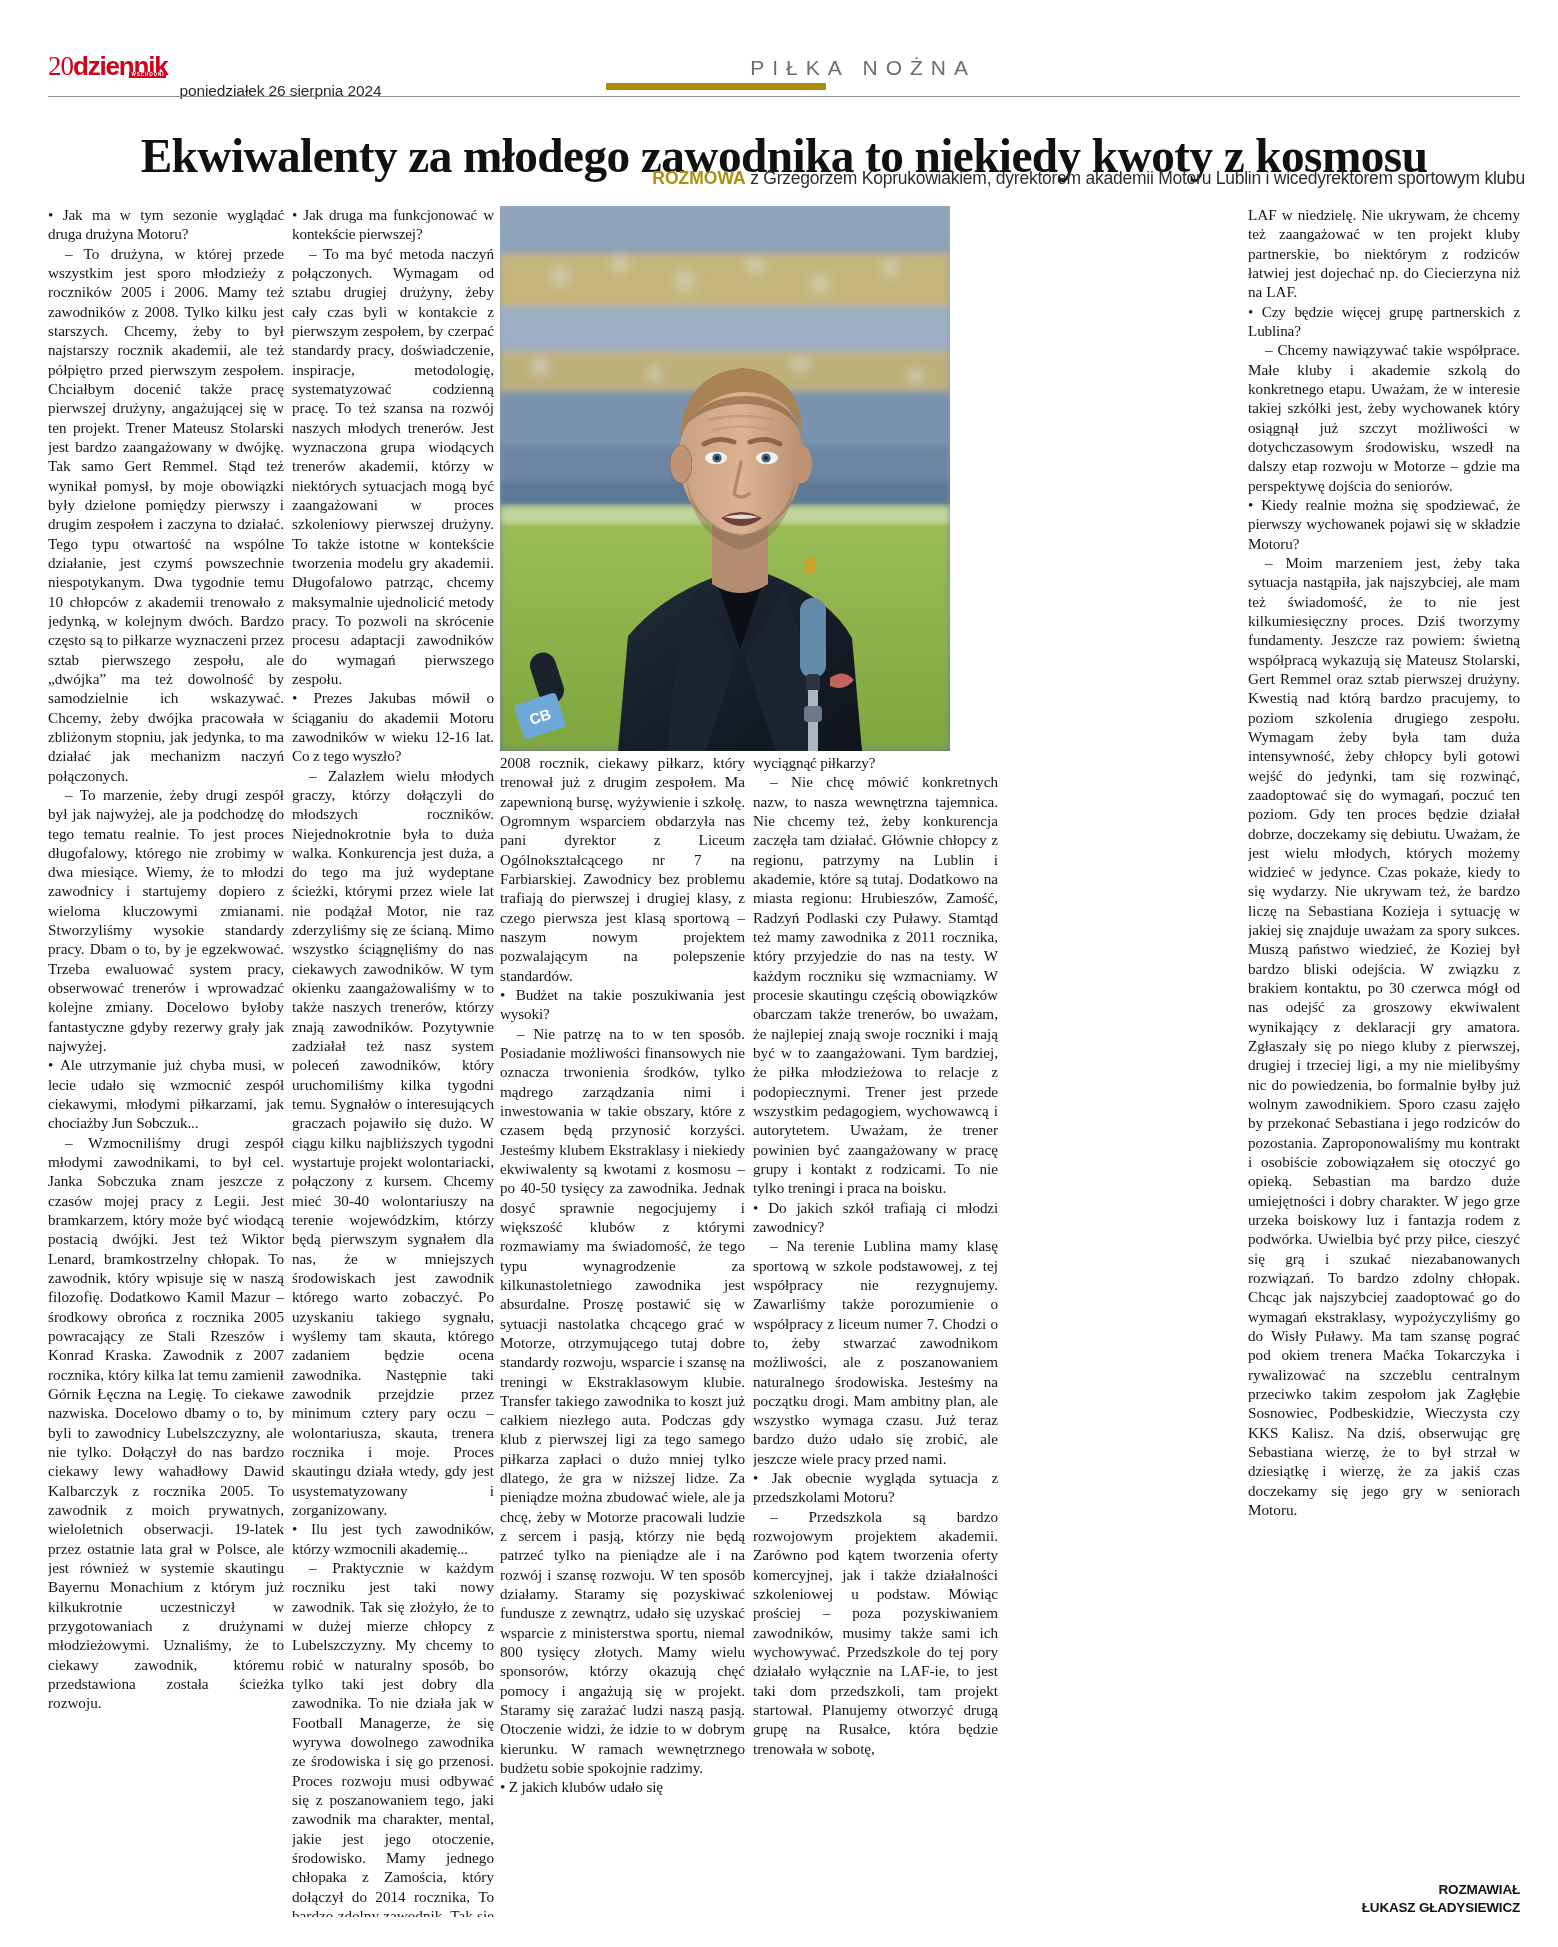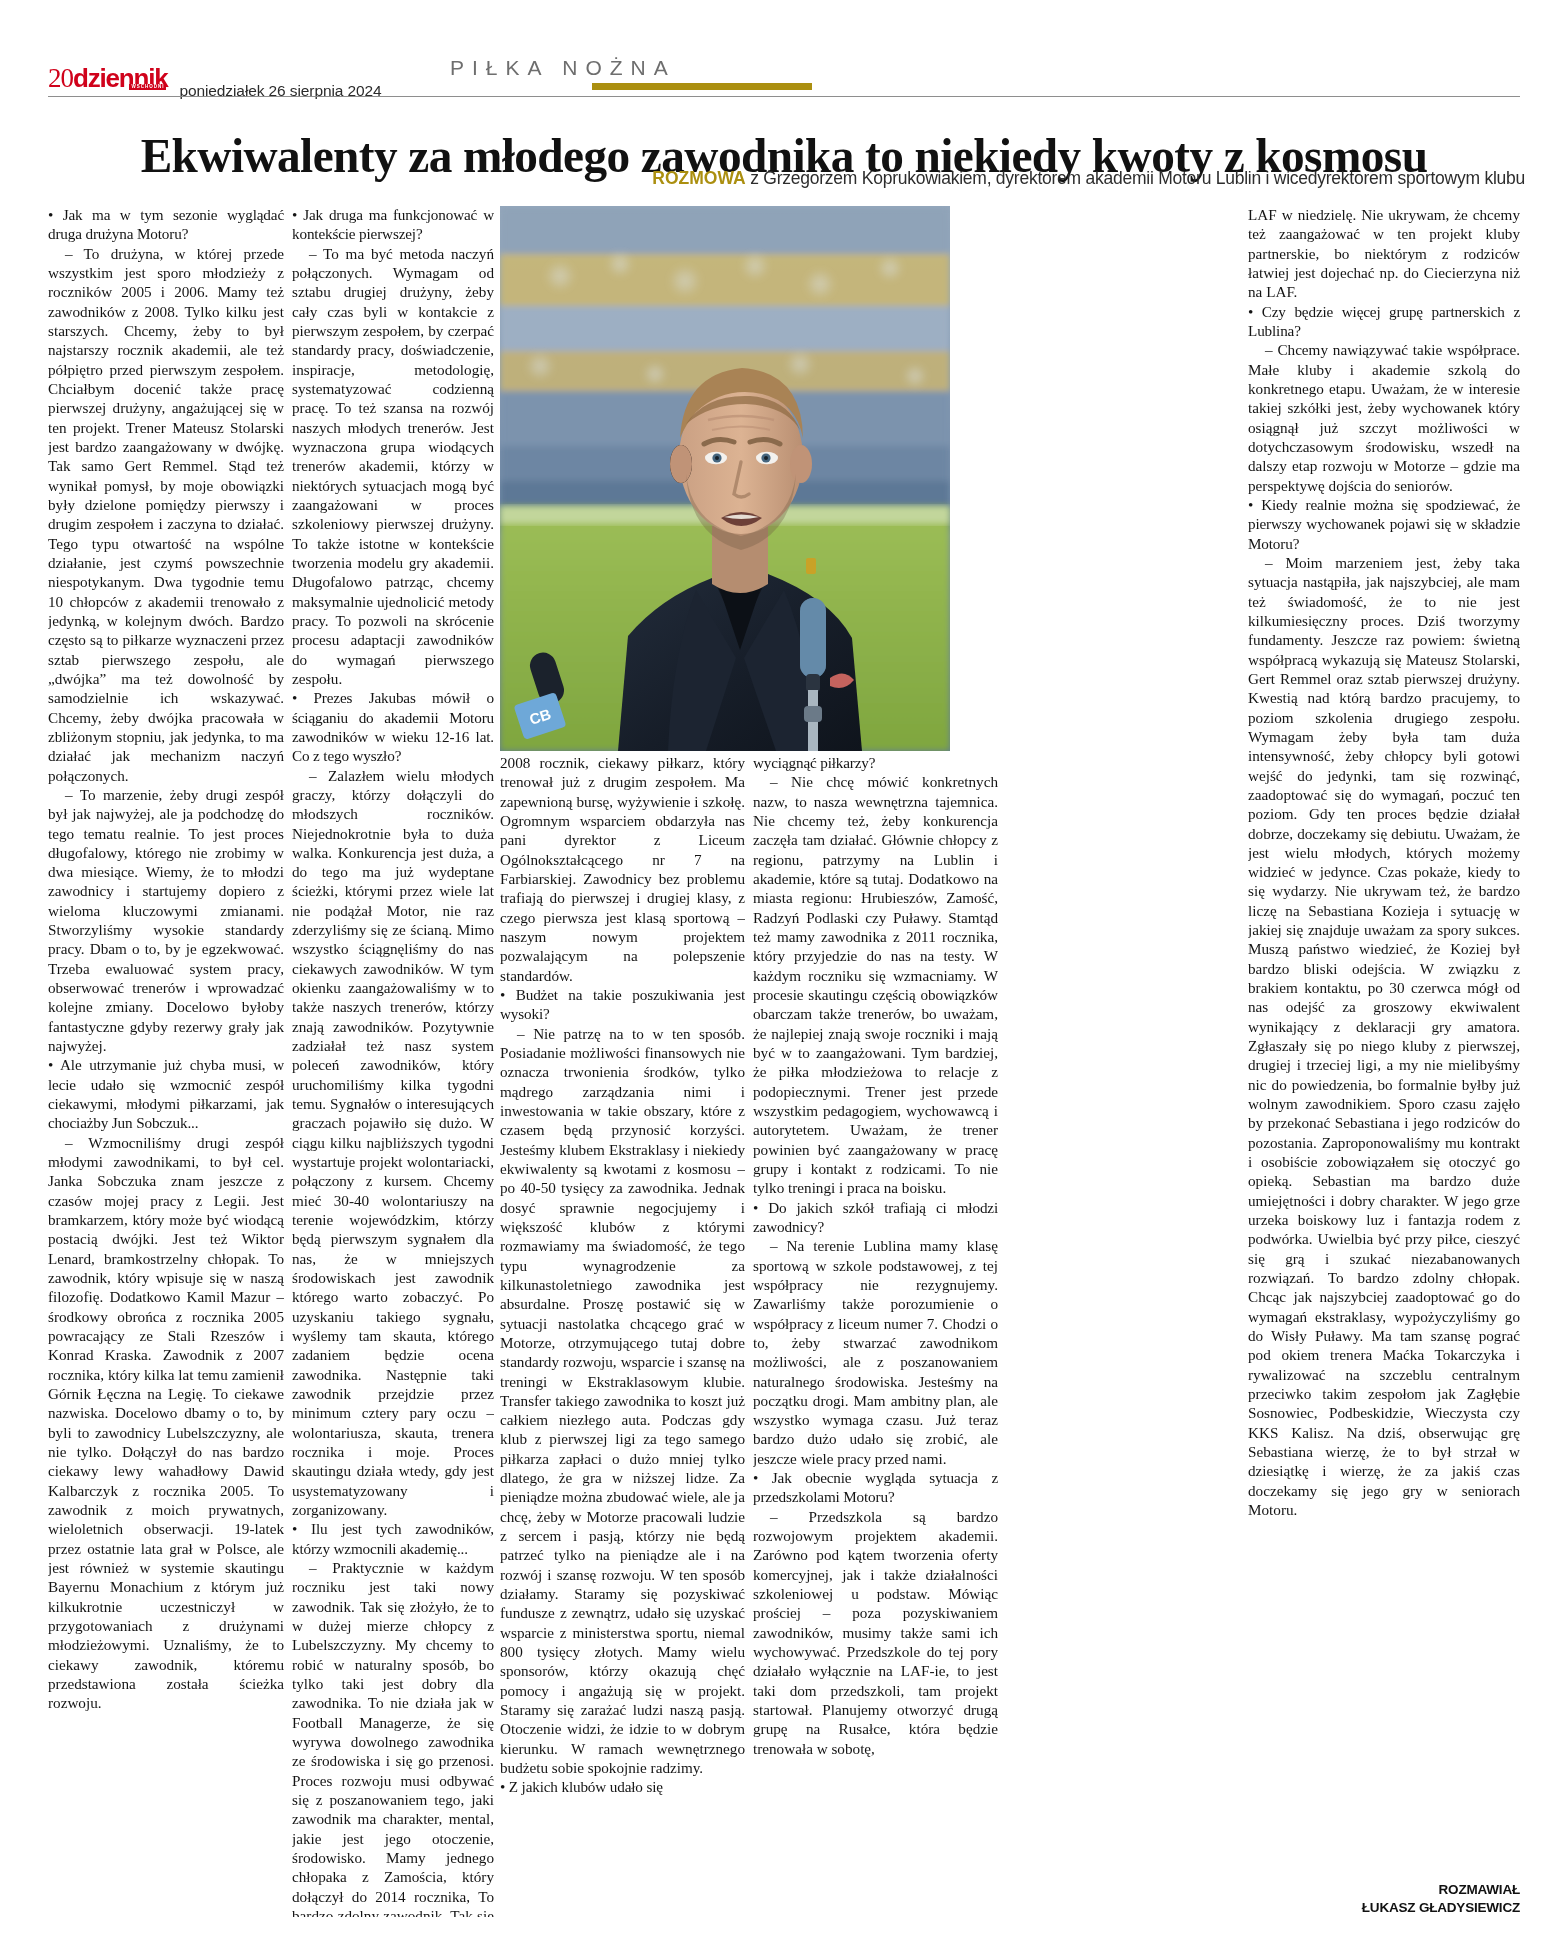--- a/index.html
+++ b/index.html
@@ -19,21 +19,21 @@
   
   .masthead{
     position:absolute;left:48px;top:58px;right:38px;height:42px;
     display:flex;align-items:flex-end;
   }
   .logo{
     display:flex;align-items:baseline;
     font-family:"Liberation Serif", serif;
     color:#d0021b;
     line-height:1;
-    margin-bottom:8px;
+    margin-bottom:20px;
   }
   .logo .num{
     font-size:27px;font-weight:400;letter-spacing:-1px;color:#d0021b;
     font-family:"Liberation Serif", serif;
   }
   .logo .word{
     font-size:26px;font-weight:700;letter-spacing:-1.2px;color:#d0021b;
     font-family:"Liberation Sans", sans-serif;
     position:relative;
   }
@@ -45,22 +45,22 @@
     padding:1px 2px;line-height:1;
     font-weight:700;
   }
   .dateline{
     font-family:"Liberation Sans", sans-serif;
     font-size:15.5px;color:#2b2b2b;
     margin-left:12px;
     letter-spacing:-0.1px;
   }
   .section-wrap{
-    position:absolute;left:442px;top:56px;width:520px;
-    text-align:left;
+    position:absolute;left:456px;top:56px;width:520px;
+    text-align:right;
   }
   .section-title{
     font-family:"Liberation Sans", sans-serif;
     font-size:21px;letter-spacing:8px;color:#6e6e6e;
     font-weight:300;
     padding-left:8px;
   }
   .section-rule{
     height:7px;background:#ab8f10;width:220px;margin:3px auto 0 auto;
   }

